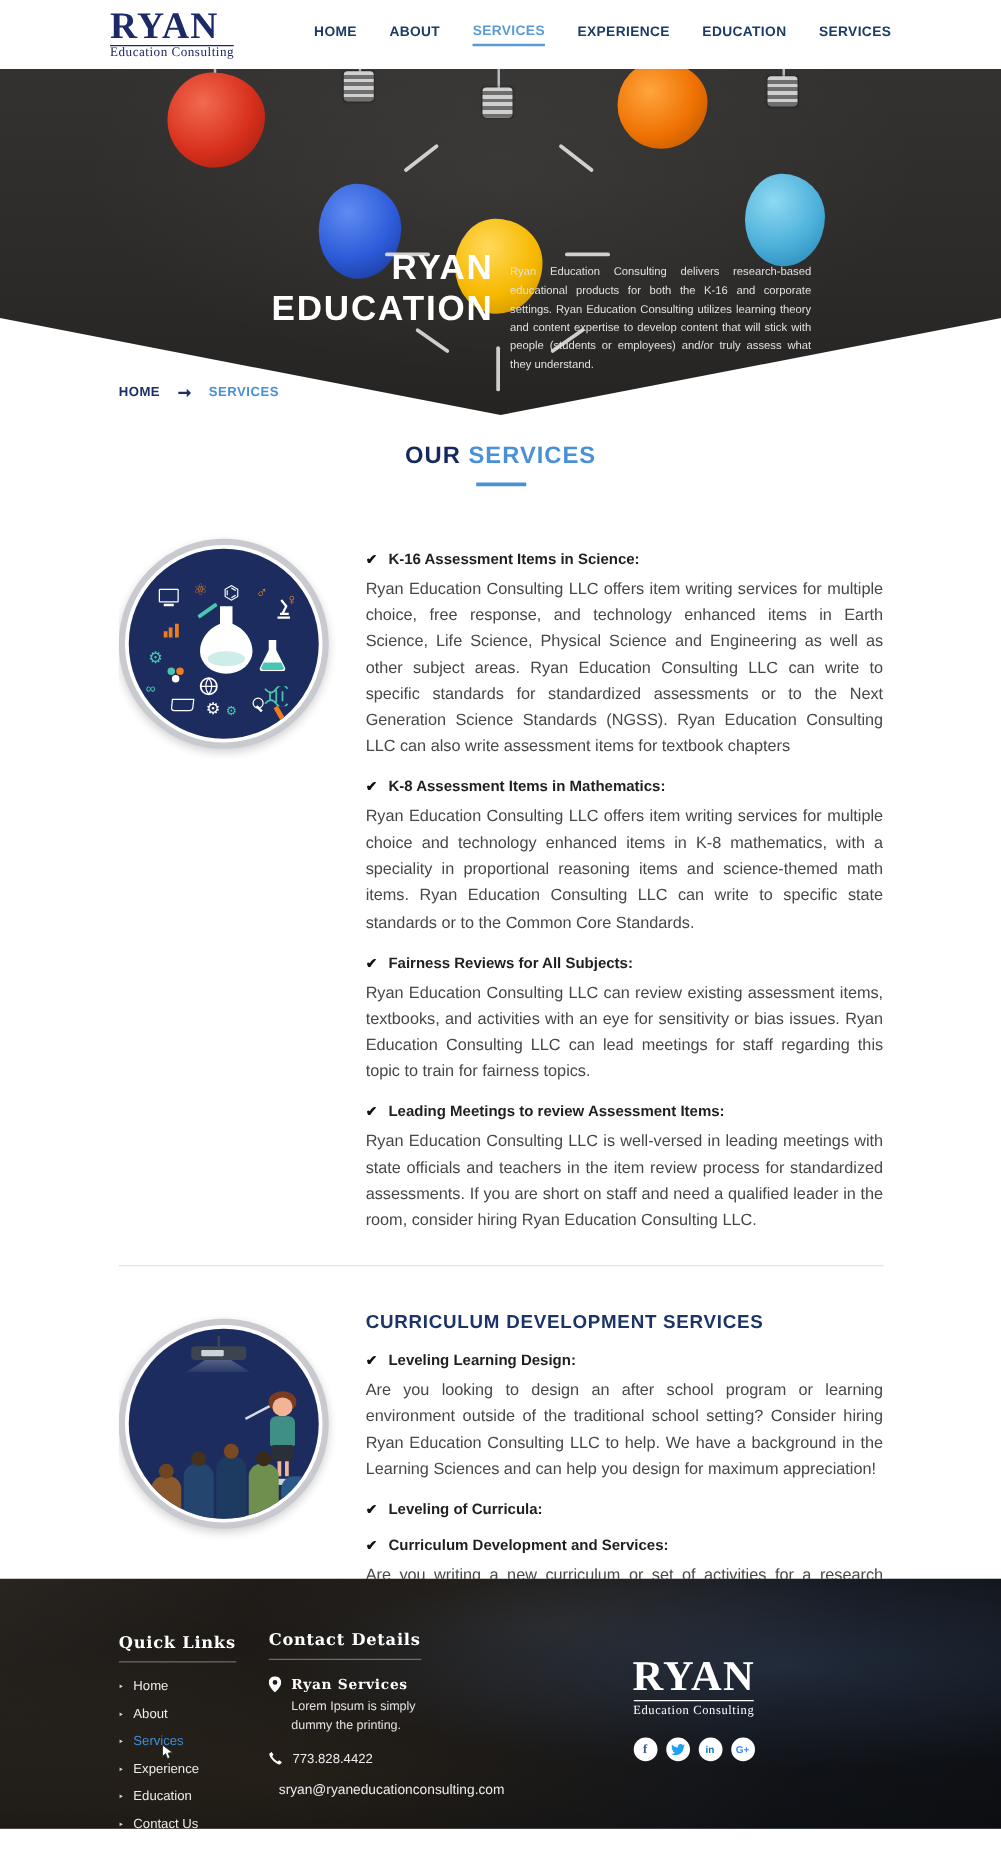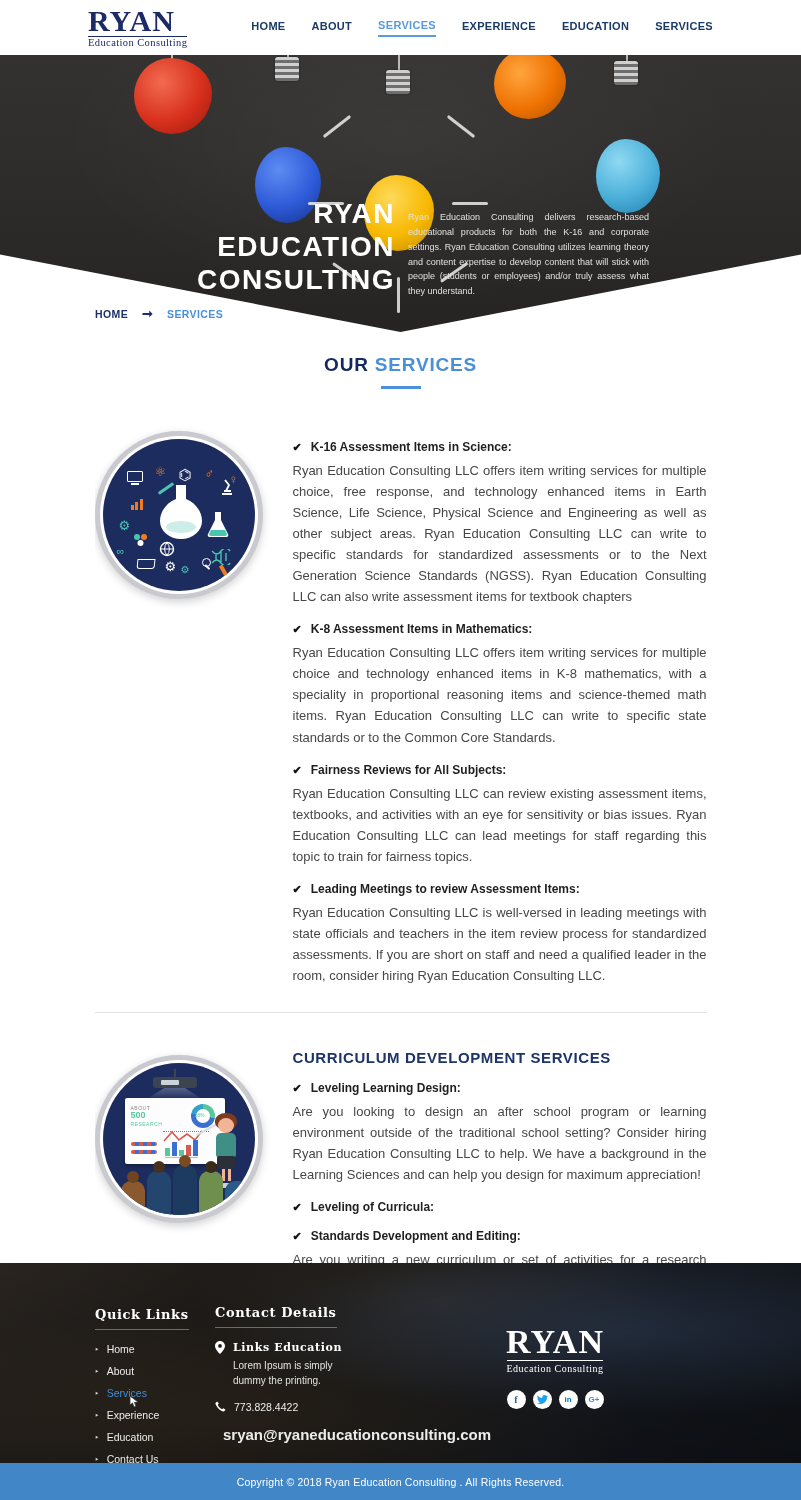--- a/index.html
+++ b/index.html
@@ -183,21 +183,20 @@
     <span class="ray" style="left:444px; top:70px; width:34px; height:3px; transform:rotate(38deg);"></span>
     <span class="ray" style="left:308px; top:147px; width:36px; height:3px;"></span>
     <span class="ray" style="left:452px; top:147px; width:36px; height:3px;"></span>
     <span class="ray" style="left:330px; top:216px; width:32px; height:3px; transform:rotate(35deg);"></span>
     <span class="ray" style="left:438px; top:216px; width:32px; height:3px; transform:rotate(-35deg);"></span>
     <span class="ray" style="left:397px; top:222px; width:3px; height:36px;"></span>
 
     <div class="hero-title">
       <div>RYAN</div>
       <div>EDUCATION</div>
-      <div>CONSULTING</div>
     </div>
     <p class="hero-desc">Ryan Education Consulting delivers research-based educational products for both the K-16 and corporate settings. Ryan Education Consulting utilizes learning theory and content expertise to develop content that will stick with people (students or employees) and/or truly assess what they understand.</p>
   </div>
 
   <div class="breadcrumb">
     <a href="#" class="bc-home">HOME</a>
     <span class="bc-arrow">➞</span>
     <span class="bc-current">SERVICES</span>
   </div>
 
@@ -290,41 +289,20 @@
     </section>
 
     <hr class="divider">
 
     <section class="service-section">
       <div class="circle-wrap">
         <div class="circle">
             <div class="circle-inner">
           <span class="projector"></span>
           <span class="proj-beam"></span>
-          <div class="screen">
-            <div class="about">ABOUT</div>
-            <div class="num">500</div>
-            <div class="research">RESEARCH</div>
-            <div class="donut">
-                  <span class="pct">28%</span>
-                </div>
-            <svg class="redline" width="40" height="16" viewBox="0 0 40 16">
-                  <path d="M1 13 L9 4 L16 12 L24 6 L32 12 L39 3" stroke="#d65a4f" stroke-width="1.6" fill="none"></path>
-                </svg>
-            <span class="legend-pill" style="position:absolute; left:6px; bottom:18px;"></span>
-            <span class="legend-pill" style="position:absolute; left:6px; bottom:10px;"></span>
-            <span class="dotline"></span>
-            <span class="mini-chart">
-              <i style="height:8px; background:#57c89b;"></i>
-                  <i style="height:14px; background:#3b6fd4;"></i>
-                  <i style="height:6px; background:#57c89b;"></i>
-                  <i style="height:11px; background:#d65a4f;"></i>
-                  <i style="height:16px; background:#3b6fd4;"></i>
-            </span>
-          </div>
           <span class="pointer-stick"></span>
           <div class="person presenter">
             <span class="hair"></span>
             <span class="face head"></span>
             <span class="body"></span>
             <span class="skirt"></span>
             <span class="legs"></span>
             <span class="stand"></span>
           </div>
           <span class="aud" style="left:18px; background:#8a5a2e;">
@@ -357,21 +335,21 @@
         </div>
         <div class="svc-item">
           <div class="svc-item-title">
               <span class="chk">✔</span>
               <span>Leveling of Curricula:</span>
             </div>
         </div>
         <div class="svc-item">
           <div class="svc-item-title">
               <span class="chk">✔</span>
-              <span>Standards Development and Editing:</span>
+              <span>Curriculum Development and Services:</span>
             </div>
           <p class="svc-item-body">Are you writing a new curriculum or set of activities for a research project or new textbook? Consider hiring Ryan Education Consulting LLC to write, edit, and even conduct efficacy studies of your curriculum!</p>
         </div>
 
       </div>
     </section>
   </main>
 
   <footer class="footer">
     <div class="footer-cols">
@@ -408,36 +386,36 @@
         </ul>
       </div>
 
       <div class="f-col-contact">
         <span class="f-heading">Contact Details</span>
         <div class="contact-row">
           <svg width="10" height="13" viewBox="0 0 10 13">
               <path d="M5 0 C2.2 0 0 2.2 0 5 C0 8.5 5 13 5 13 C5 13 10 8.5 10 5 C10 2.2 7.8 0 5 0 Z M5 6.8 A1.9 1.9 0 1 1 5 3 A1.9 1.9 0 0 1 5 6.8 Z" fill="#fff"></path>
             </svg>
           <div>
-            <div class="contact-name">Links Education</div>
+            <div class="contact-name">Ryan Services</div>
             <div class="contact-desc">Lorem Ipsum is simply dummy  the printing.</div>
           </div>
         </div>
         <div class="contact-row">
           <svg width="11" height="11" viewBox="0 0 11 11">
               <path d="M2.2 0.5 L3.8 2.6 L2.8 4 C3.4 5.4 5.6 7.6 7 8.2 L8.4 7.2 L10.5 8.8 L9 10.6 C6 10.8 0.2 5 0.4 2 Z" fill="#fff"></path>
             </svg>
           <a href="#" style="color:#ececec; text-decoration:none; font-size:10.5px;">773.828.4422</a>
         </div>
         <div class="contact-row">
           <svg width="12" height="9" viewBox="0 0 12 9">
               <rect x="0.5" y="0.5" width="11" height="8" rx="1" fill="none" stroke="#fff" stroke-width="1"></rect>
               <path d="M0.5 1 L6 5 L11.5 1" stroke="#fff" stroke-width="1" fill="none"></path>
             </svg>
-          <a href="#" style="color:#ececec; text-decoration:none; font-size:15px;font-weight:bold;">sryan@ryaneducationconsulting.com</a>
+          <a href="#" style="color:#ececec; text-decoration:none; font-size:11px;">sryan@ryaneducationconsulting.com</a>
         </div>
       </div>
 
 
       <div class="f-col-logo">
         <div class="f-logo-title">RYAN</div>
         <div class="f-logo-sub">Education Consulting</div>
         <div class="socials">
           <span class="soc">
               <span class="fb">f</span>
@@ -451,17 +429,14 @@
               <span class="li">in</span>
             </span>
           <span class="soc">
               <span class="gp">G+</span>
             </span>
         </div>
       </div>
     </div>
   </footer>
 
-  <div class="copyright">
-    <span>Copyright © 2018  Ryan Education Consulting . All Rights Reserved.</span>
-  </div>
 
 </div>
 
 </body></html>

